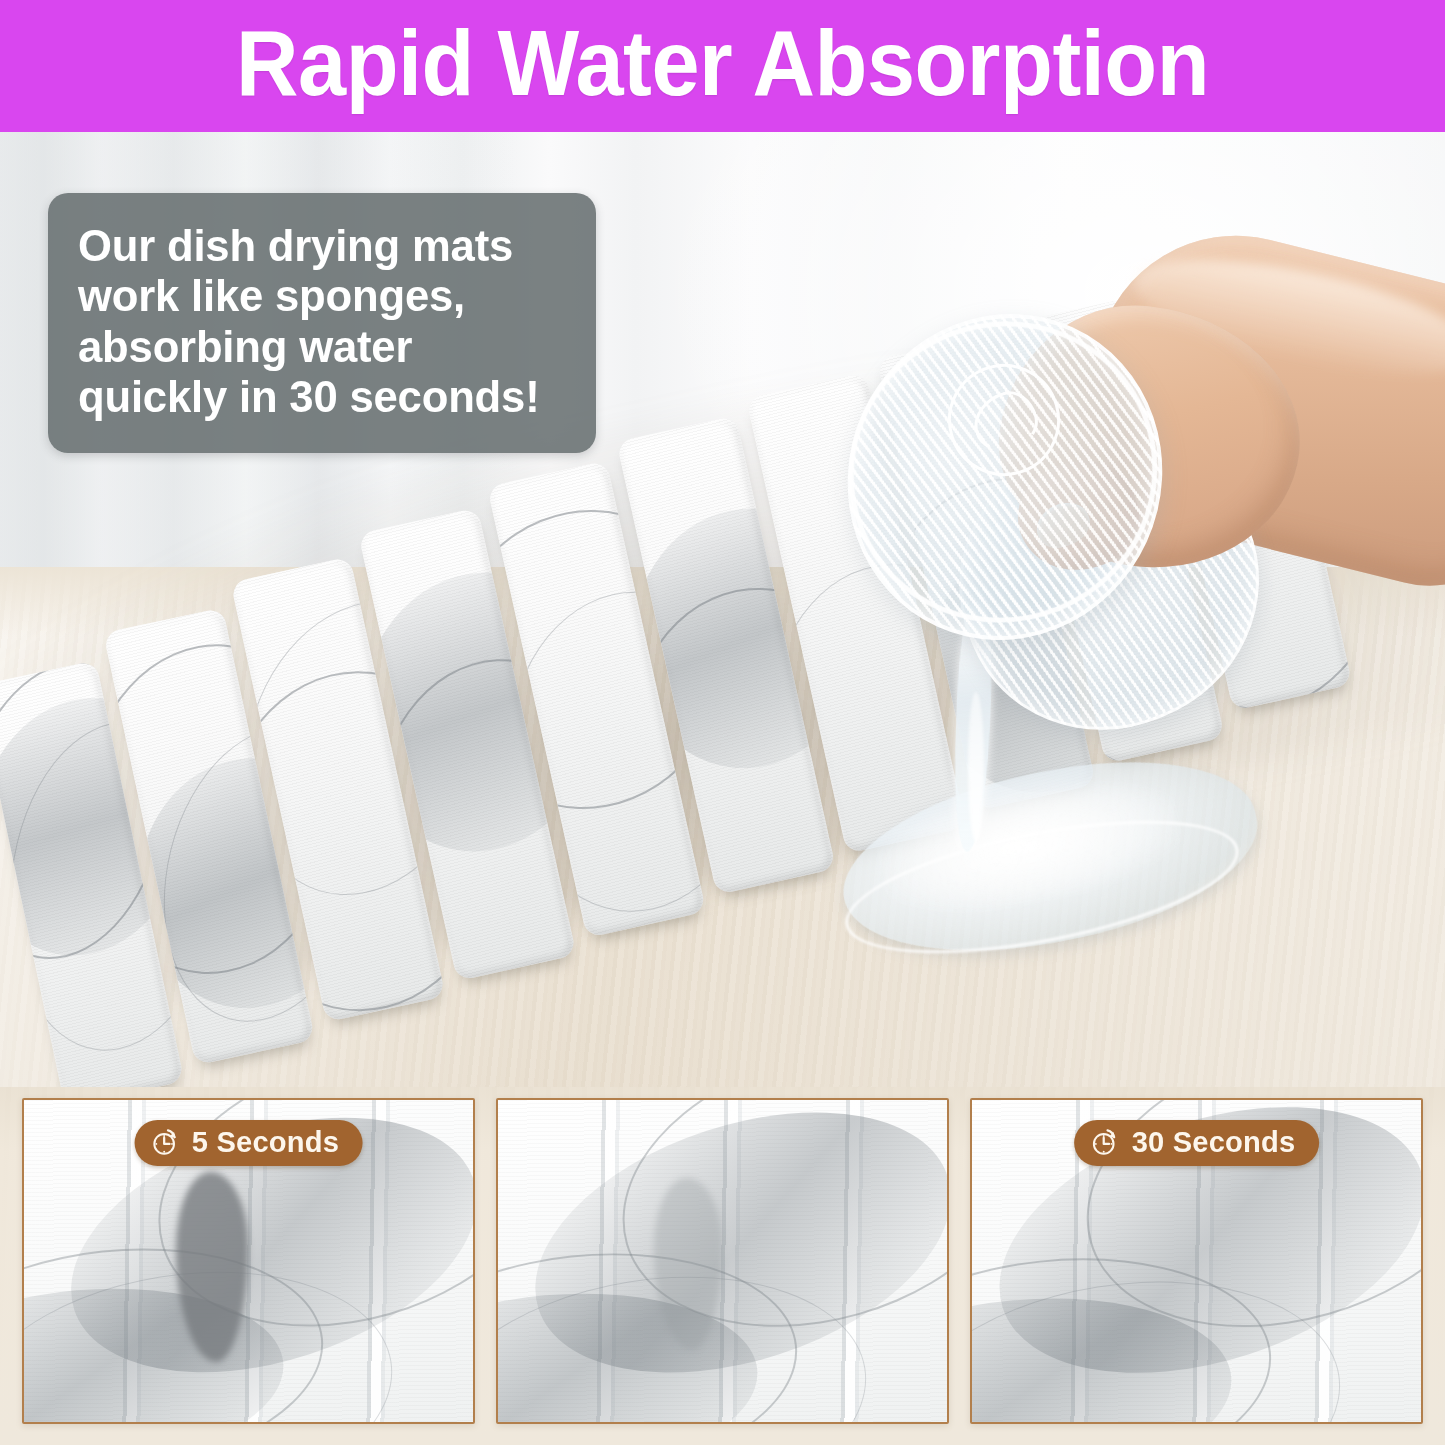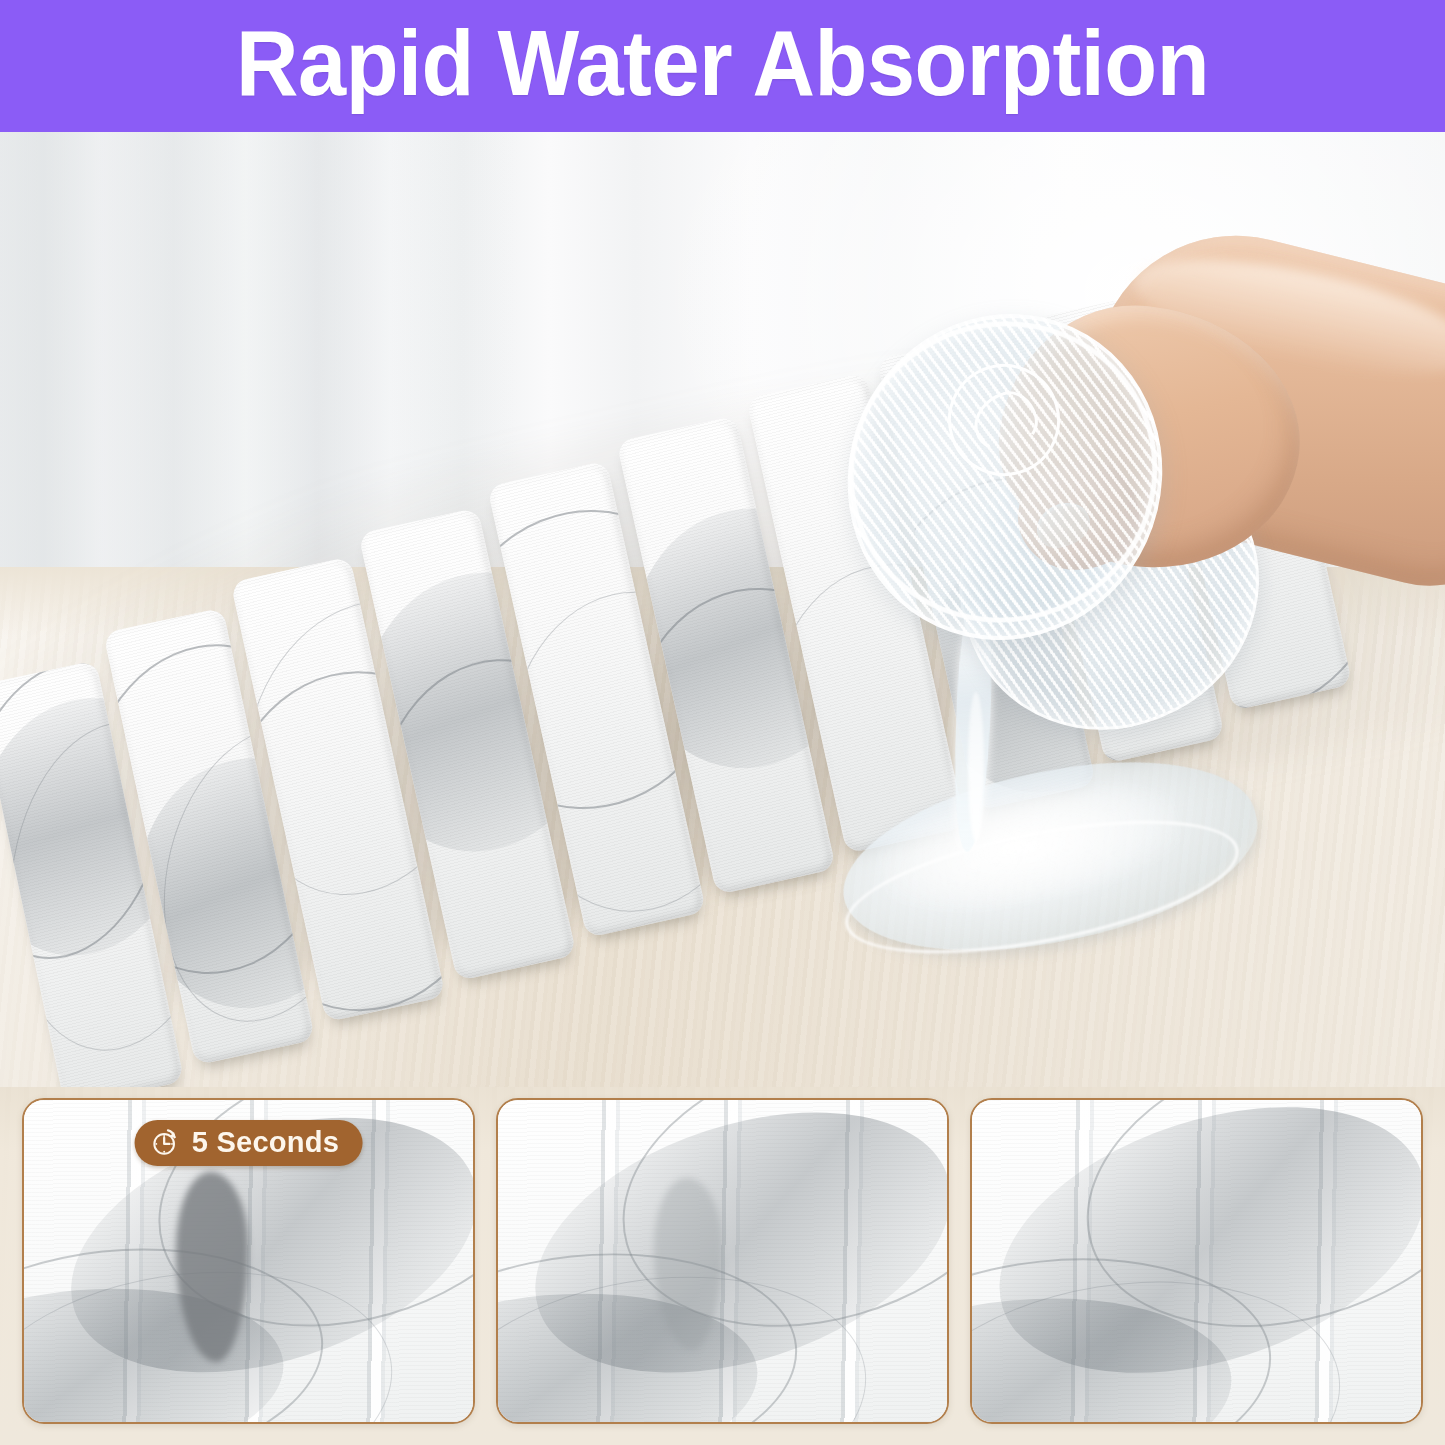--- a/index.html
+++ b/index.html
@@ -9,21 +9,21 @@
     background:#efece6;
     position:relative;
   }
 
   
   #stage { position:absolute; inset:0; width:1445px; height:1445px; overflow:hidden; }
 
   
   .header-bar {
     position:absolute; left:0; top:0; width:1445px; height:132px;
-    background:#8b5cf6;
+    background:#d946ef;
     display:flex; align-items:center; justify-content:center;
     z-index:40;
   }
   .header-title {
     color:#ffffff;
     font-family:"Liberation Sans Narrow","Liberation Sans",sans-serif;
     font-weight:700;
     font-size:92px;
     line-height:1;
     letter-spacing:-0.5px;
@@ -234,21 +234,21 @@
       repeating-linear-gradient(92deg,
         #f1eade 0px, #f1eade 6px, #eae2d4 6px, #eae2d4 11px,
         #f4eee3 11px, #f4eee3 18px);
     display:flex; align-items:center; justify-content:space-between;
     padding:10px 22px 20px 22px;
   }
   .panel {
     position:relative;
     width:453px; height:326px;
     border:2px solid #b27f4c;
-    border-radius:22px;
+    border-radius:2px;
     overflow:hidden;
     background:linear-gradient(175deg,#ffffff 0%, #fbfbfb 40%, #f4f5f5 100%);
     box-shadow:0 2px 6px rgba(130,110,85,.18);
   }
   .panel-inner {
     position:absolute; inset:0;
     background:
       
       repeating-linear-gradient(91deg,
         rgba(255,255,255,0) 0px, rgba(255,255,255,0) 104px,
@@ -388,20 +388,26 @@
     <div class="nail"></div>
     <div class="glass"></div>
     <div class="glass-lip"></div>
     <div class="glass-emblem"></div>
   </div>
 
   <div class="header-bar">
     <div class="header-title">Rapid Water Absorption</div>
   </div>
 
+  <div class="callout">
+    <div class="callout-line">Our dish drying mats</div>
+    <div class="callout-line">work like sponges,</div>
+    <div class="callout-line">absorbing water</div>
+    <div class="callout-line">quickly in 30 seconds!</div>
+  </div>
 
   <div class="panels">
 
     <div class="panel">
       <div class="panel-inner">
         <div class="p-swirl" style="left:-120px; top:150px; width:420px; height:220px; transform:rotate(-6deg);"></div>
         <div class="p-swirl thin" style="left:-60px; top:175px; width:430px; height:240px; transform:rotate(-9deg);"></div>
         <div class="p-band" style="left:40px; top:30px; width:420px; height:230px; transform:rotate(-18deg);"></div>
         <div class="p-swirl" style="left:130px; top:-40px; width:400px; height:260px; transform:rotate(-16deg);"></div>
         <div class="p-band" style="left:-140px; top:190px; width:400px; height:180px; transform:rotate(-5deg);"></div>
@@ -434,16 +440,29 @@
     </div>
 
     <div class="panel">
       <div class="panel-inner">
         <div class="p-swirl" style="left:-140px; top:160px; width:440px; height:230px; transform:rotate(-6deg);"></div>
         <div class="p-swirl thin" style="left:-80px; top:185px; width:450px; height:250px; transform:rotate(-9deg);"></div>
         <div class="p-band" style="left:20px; top:20px; width:440px; height:240px; transform:rotate(-18deg);"></div>
         <div class="p-swirl" style="left:110px; top:-50px; width:420px; height:270px; transform:rotate(-16deg);"></div>
         <div class="p-band" style="left:-160px; top:200px; width:420px; height:190px; transform:rotate(-5deg);"></div>
       </div>
+      <div class="badge">
+        <svg class="clock-icon" viewBox="0 0 32 32">
+          <circle cx="14.5" cy="18" r="10.5" fill="none" stroke="#fdf6ec" stroke-width="2.1"></circle>
+          <path d="M14.5 11.5 V18 H20.2" fill="none" stroke="#fdf6ec" stroke-width="2.4" stroke-linecap="round" stroke-linejoin="round"></path>
+          <path d="M18.5 3.6 a10 10 0 0 1 7.2 7.4" fill="none" stroke="#fdf6ec" stroke-width="2.3" stroke-linecap="round"></path>
+          <path d="M25.0 5.2 L26.6 11.6 L20.3 10.2 Z" fill="#fdf6ec"></path>
+          <circle cx="14.5" cy="9.6" r="1.05" fill="#fdf6ec"></circle>
+          <circle cx="14.5" cy="26.4" r="1.05" fill="#fdf6ec"></circle>
+          <circle cx="6.1" cy="18" r="1.05" fill="#fdf6ec"></circle>
+          <circle cx="22.9" cy="18" r="1.05" fill="#fdf6ec"></circle>
+        </svg>
+        <span class="badge-label">30 Seconds</span>
+      </div>
     </div>
 
   </div>
 </div>
 
 </body></html>

